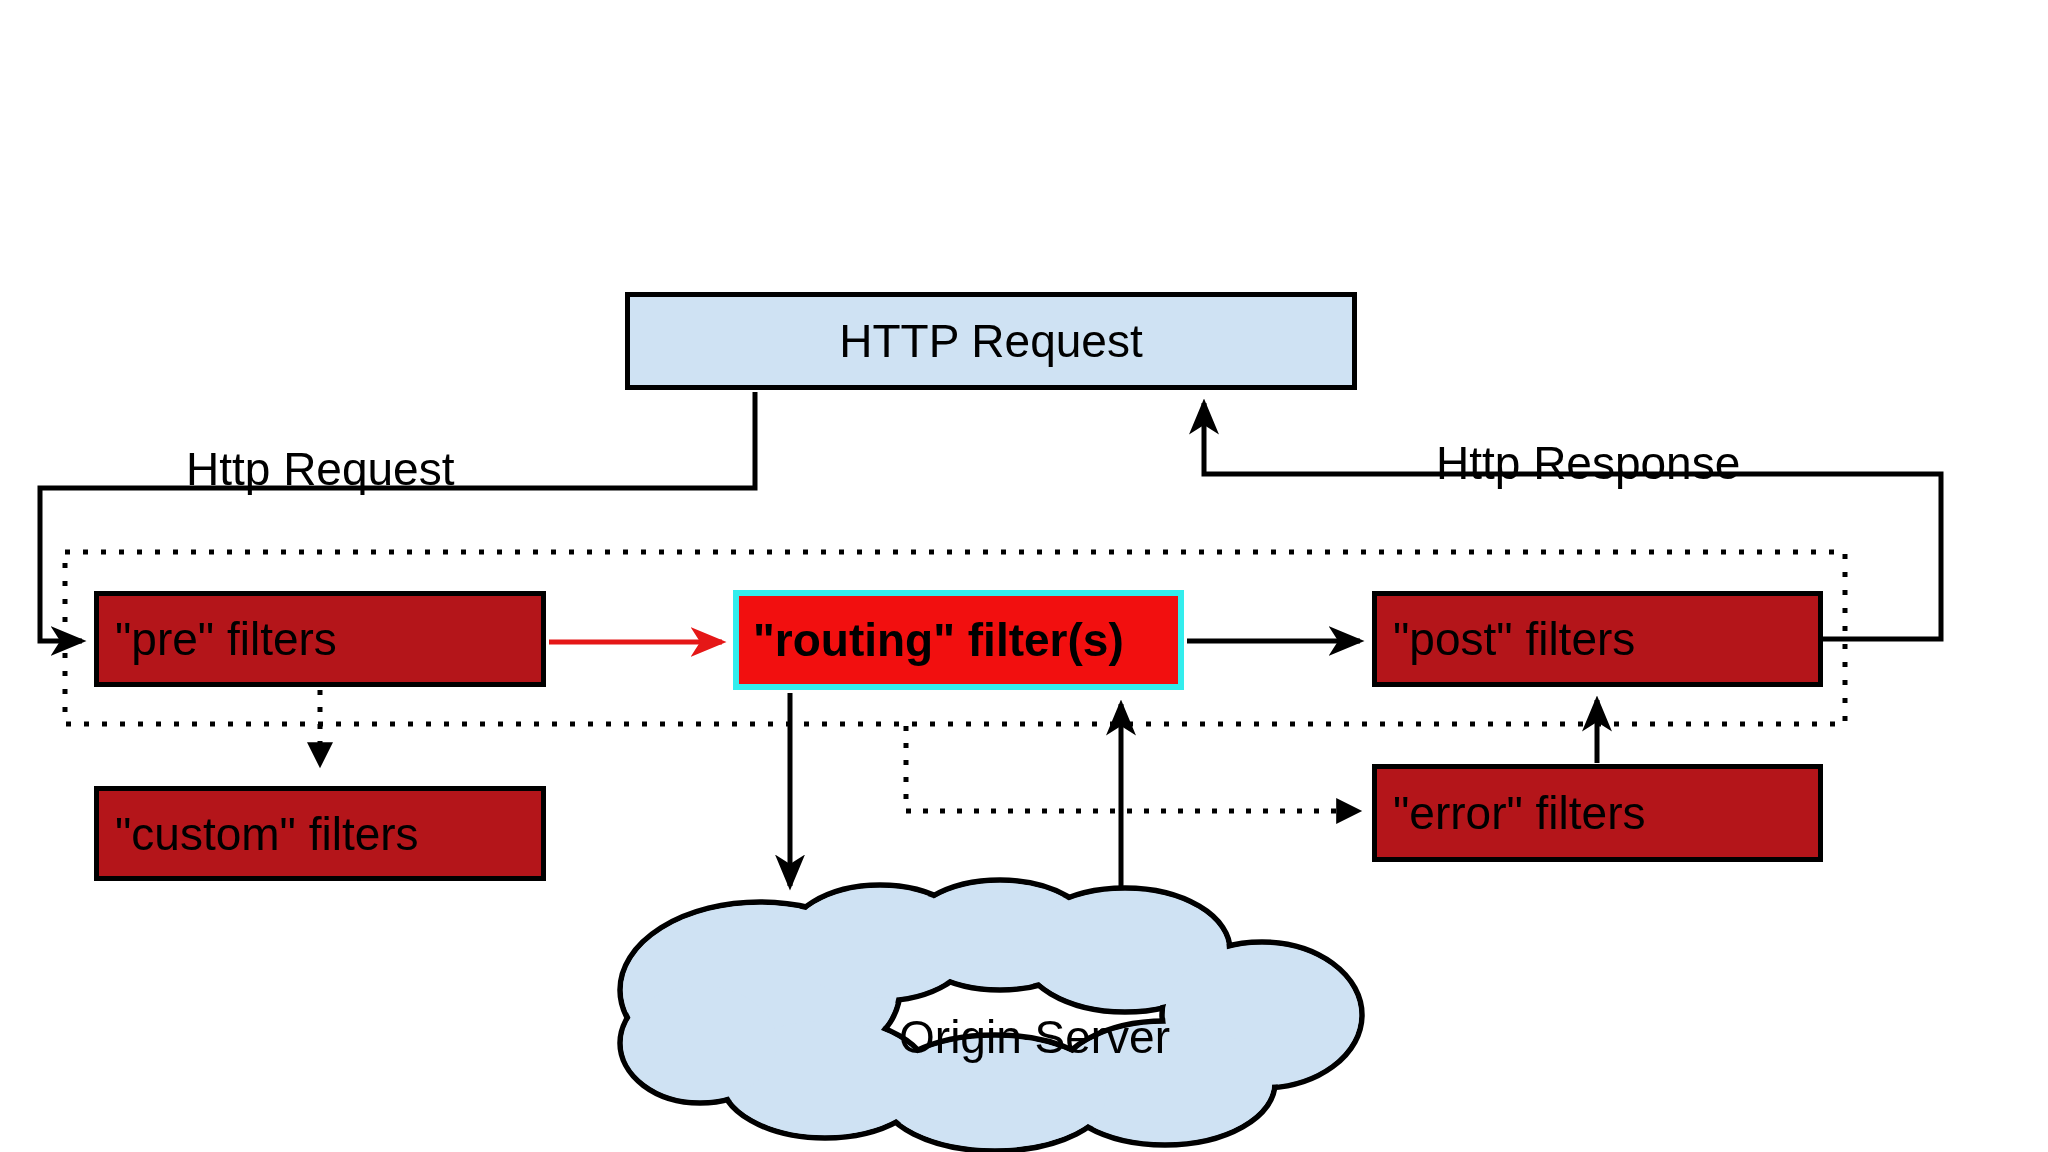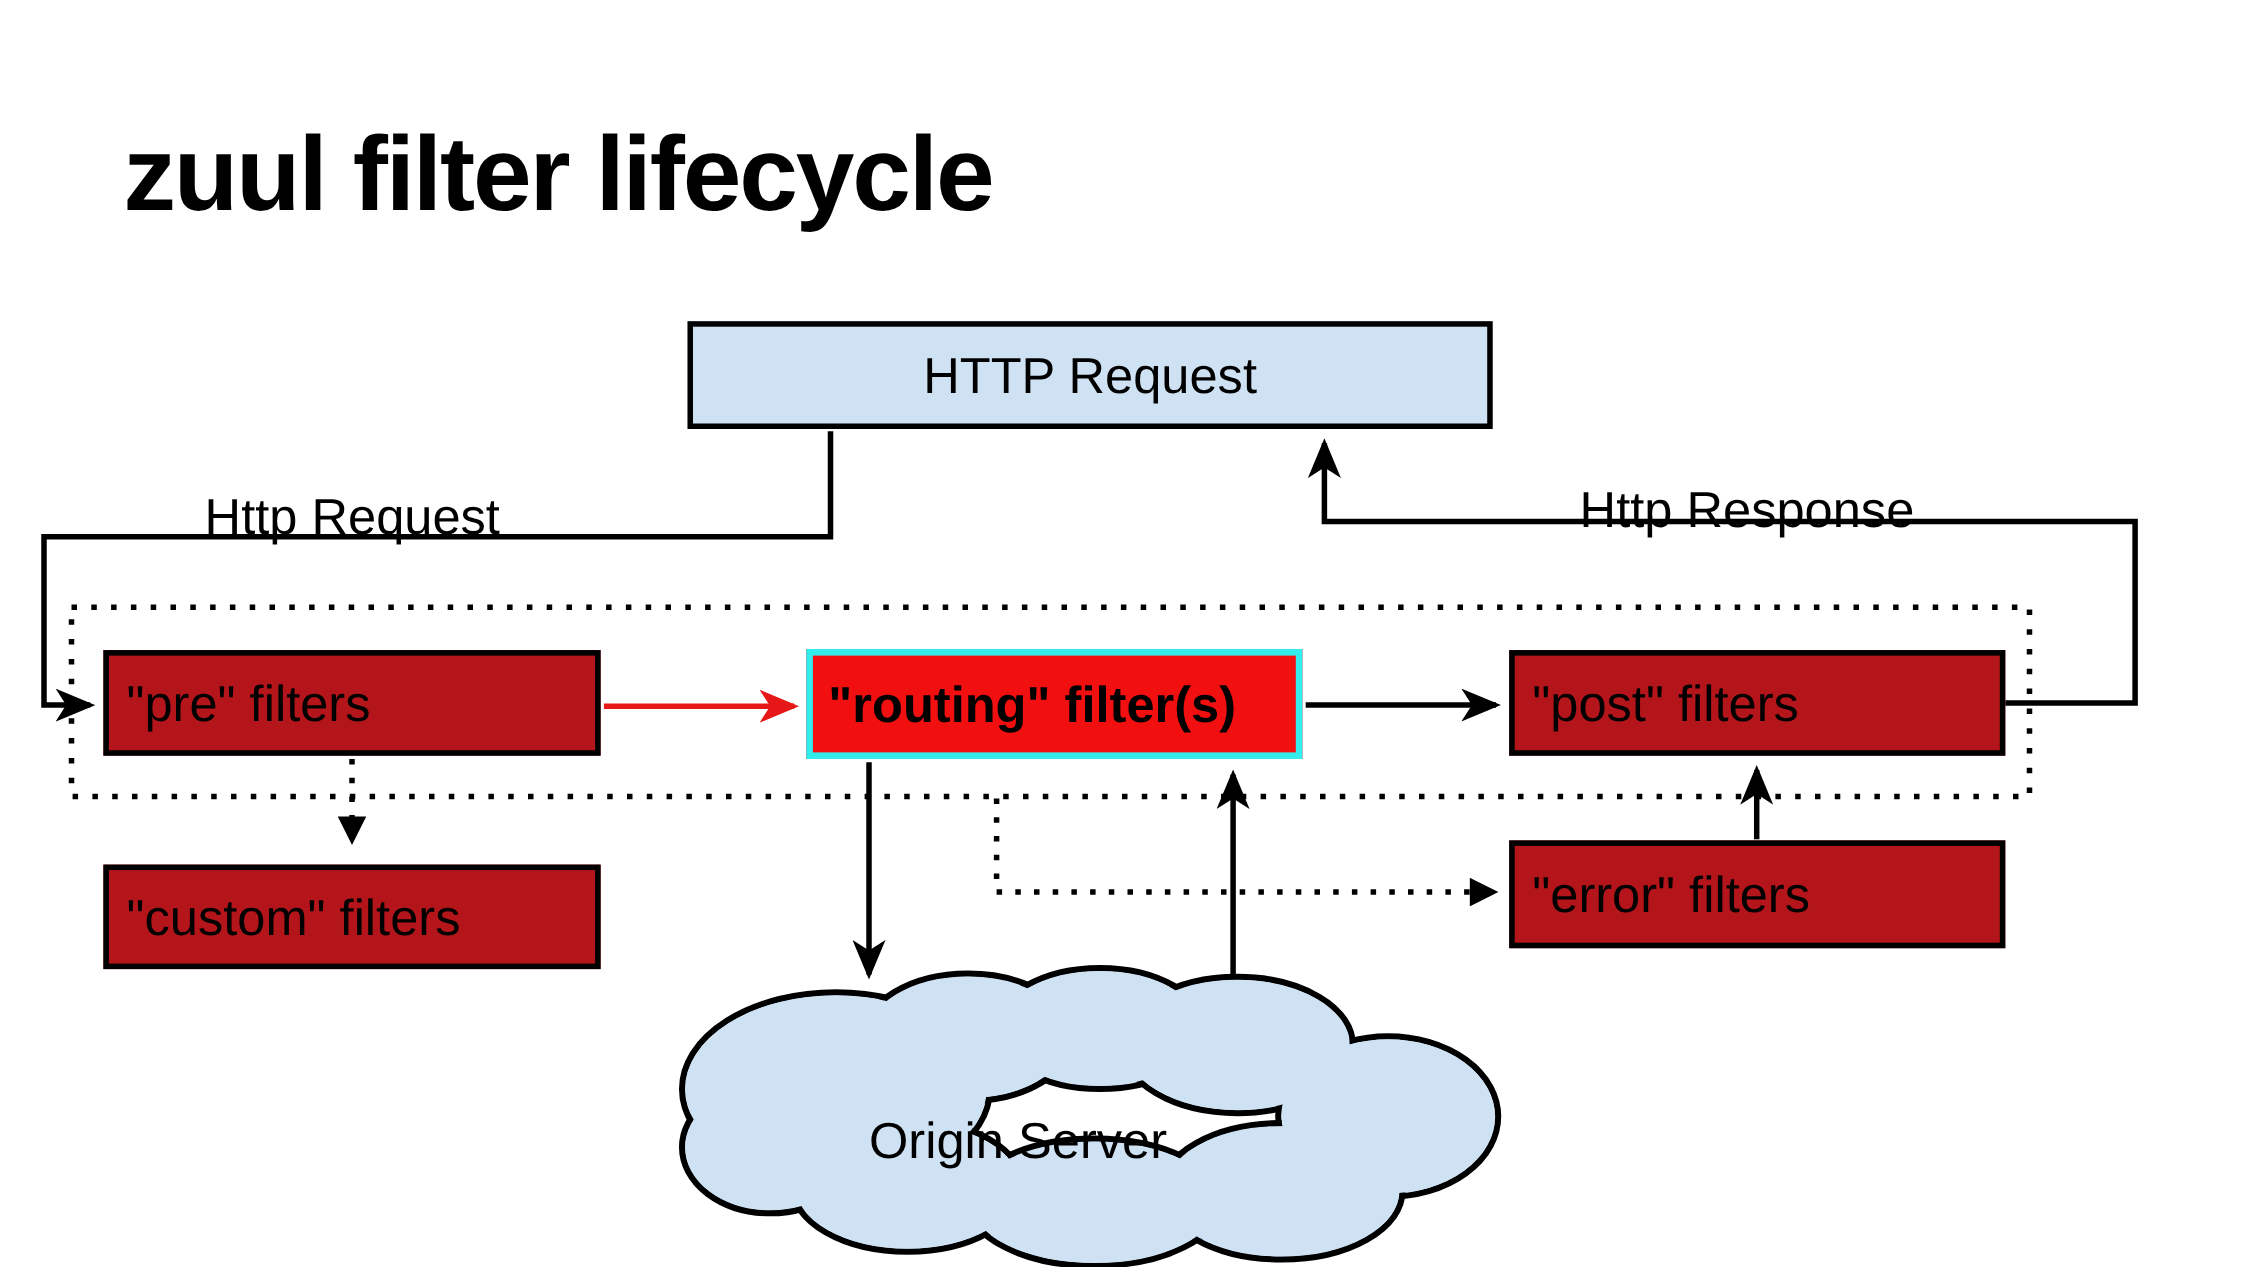--- a/index.html
+++ b/index.html
@@ -33,21 +33,21 @@
   .brightred-box{
     background:#f20f0f;border:6px solid #33eded;
     padding-left:14px;justify-content:flex-start;
     font-weight:bold;
   }
   .edge-label{
     position:absolute;font-size:46px;white-space:nowrap;
   }
   .cloud-label{
     position:absolute;left:790px;top:1010px;width:380px;
-    font-size:46px;text-align:left;white-space:nowrap;
+    font-size:46px;text-align:right;white-space:nowrap;
   }
 </style>
 </head>
 <body>
 
 <div id="canvas">
 
   <svg id="wires" viewBox="0 0 2048 1152" xmlns="http://www.w3.org/2000/svg">
     <defs>
       <marker id="ah" viewBox="0 0 12 10" refX="10.5" refY="5" markerWidth="36" markerHeight="30" orient="auto" markerUnits="userSpaceOnUse">
@@ -98,21 +98,20 @@
       <ellipse cx="1000" cy="935" rx="92" ry="52"></ellipse>
       <ellipse cx="1125" cy="950" rx="102" ry="59"></ellipse>
       <ellipse cx="1262" cy="1015" rx="97" ry="70"></ellipse>
       <ellipse cx="1165" cy="1083" rx="107" ry="59"></ellipse>
       <ellipse cx="995" cy="1093" rx="112" ry="55"></ellipse>
       <ellipse cx="825" cy="1078" rx="102" ry="57"></ellipse>
       <ellipse cx="700" cy="1043" rx="77" ry="57"></ellipse>
     </g>
   </svg>
 
-  <div class="title">zuul filter lifecycle</div>
 
   <div class="node blue-box" style="left:625px;top:292px;width:732px;height:98px;">
     <span>HTTP Request</span>
   </div>
 
   <div class="node darkred-box" style="left:94px;top:591px;width:452px;height:96px;">
     <span>"pre" filters</span>
   </div>
 
   <div class="node brightred-box" style="left:733px;top:590px;width:451px;height:100px;">

